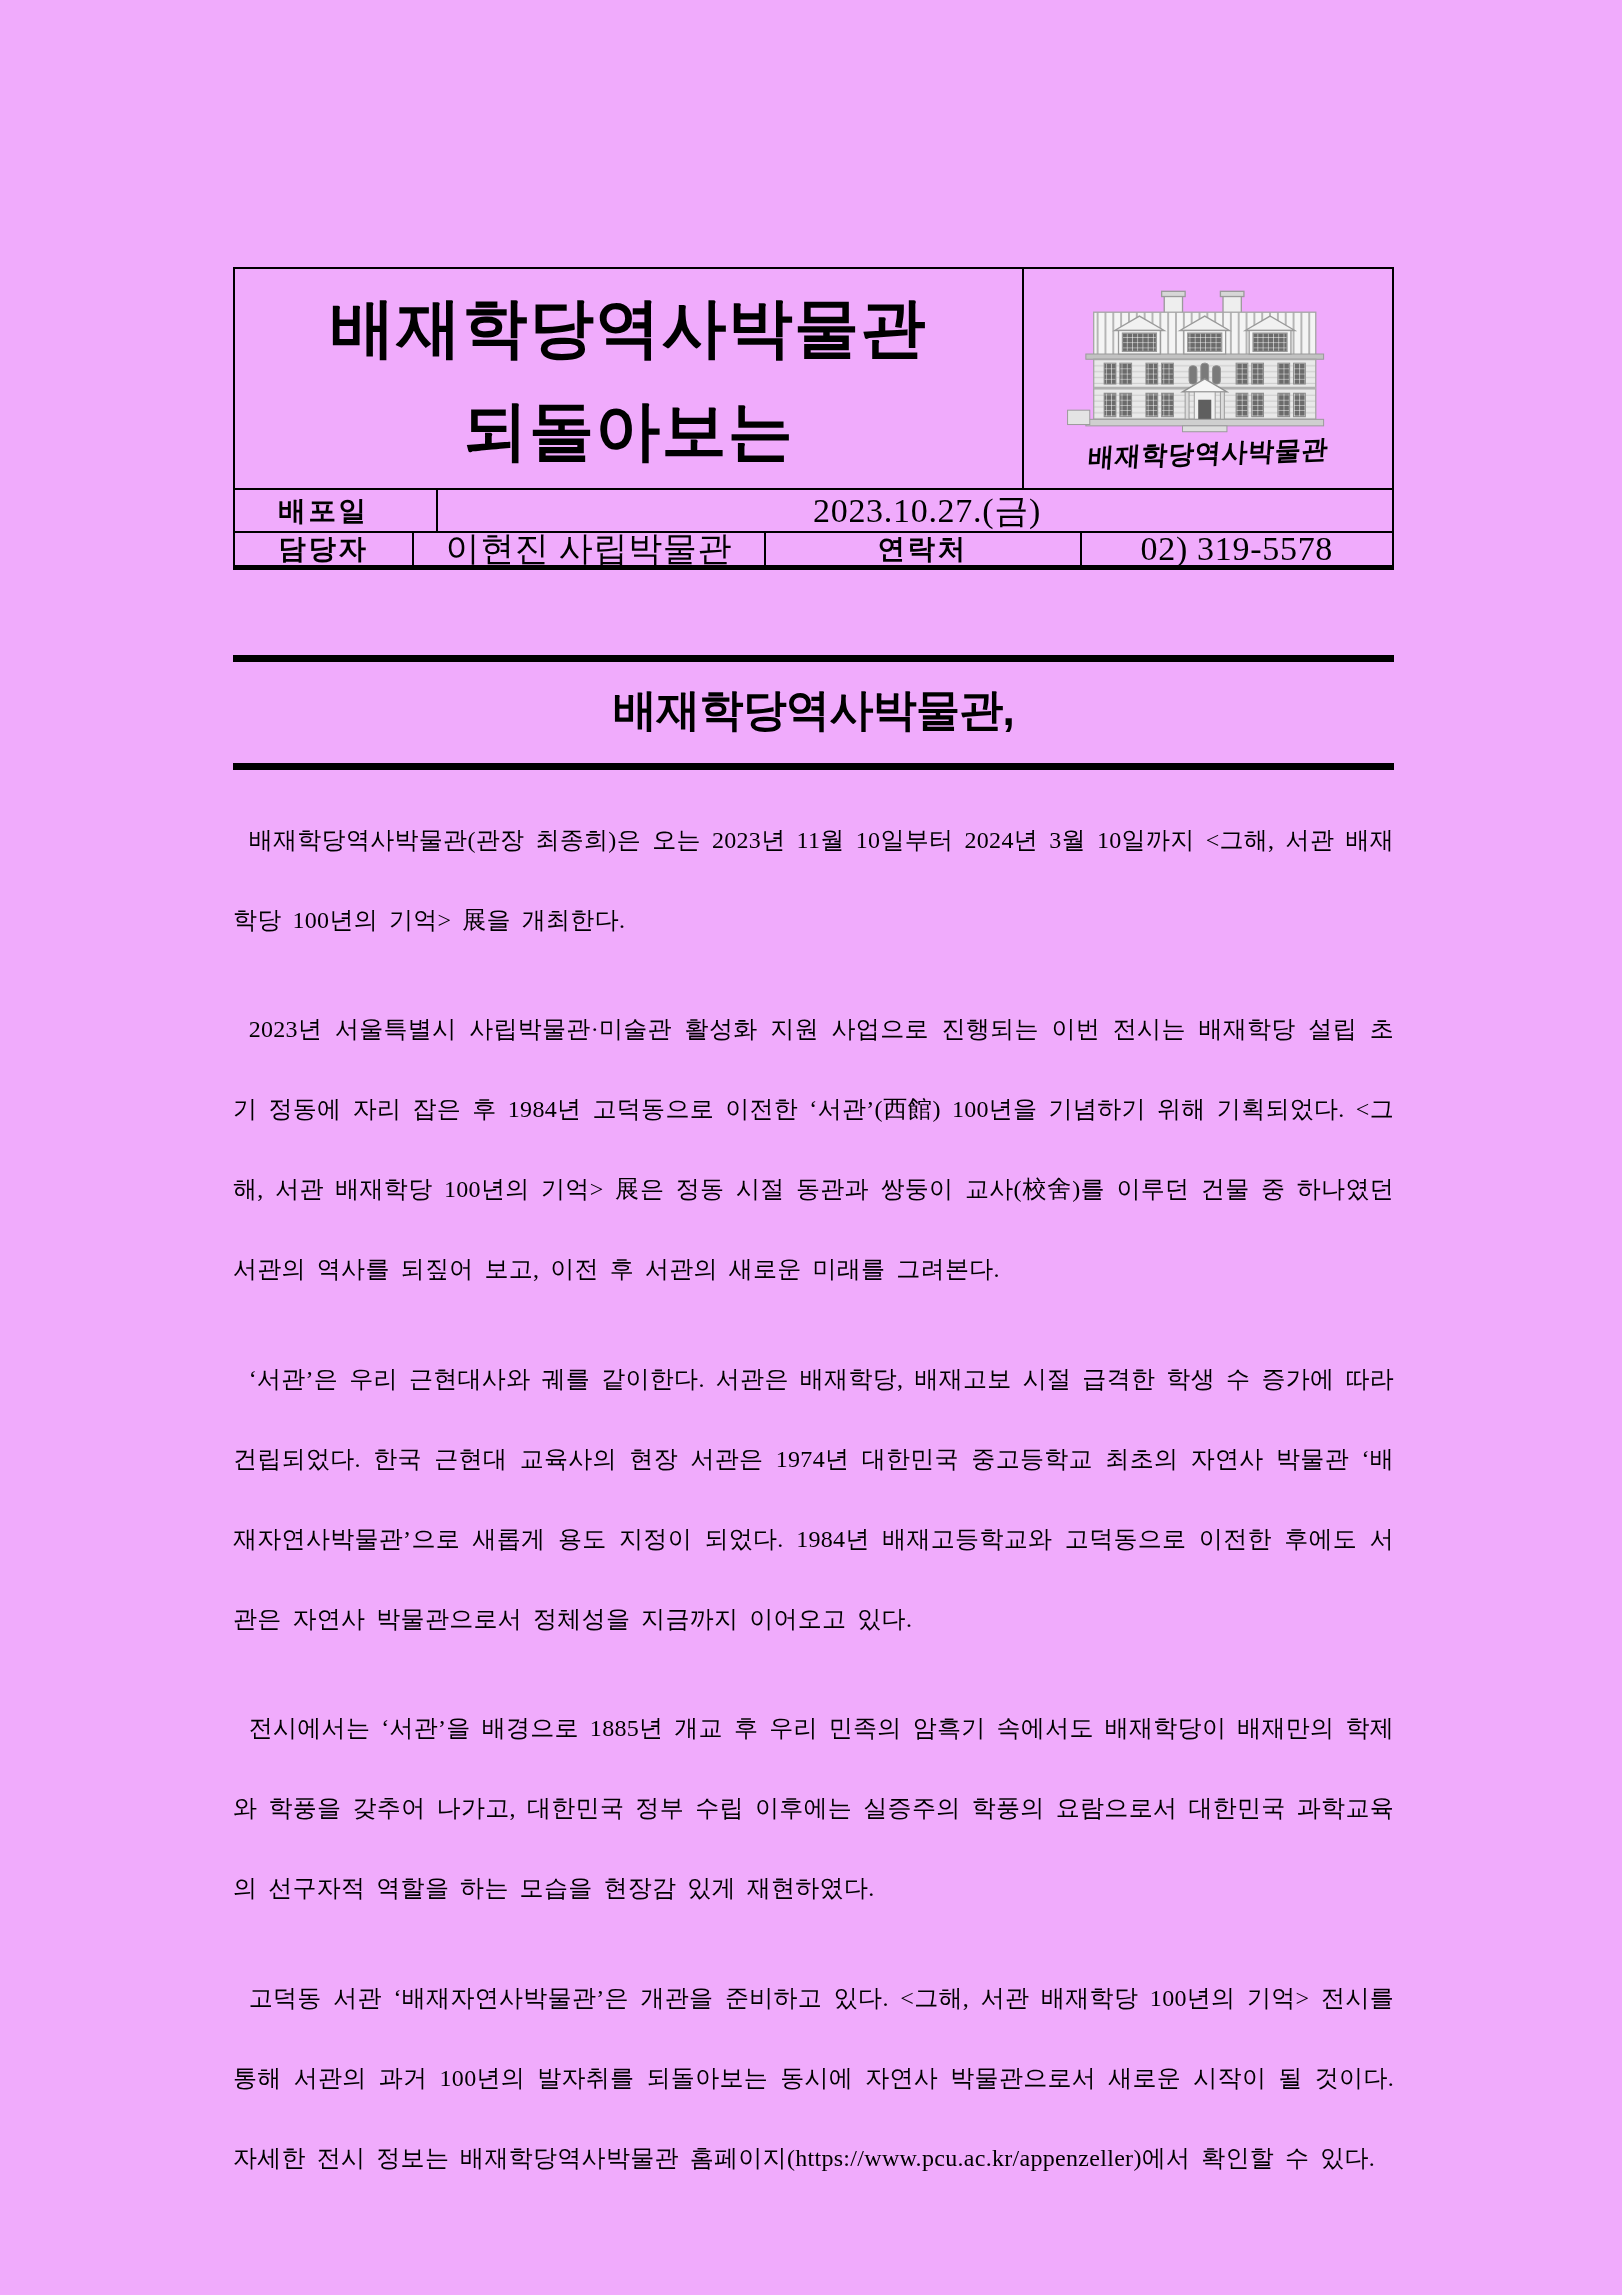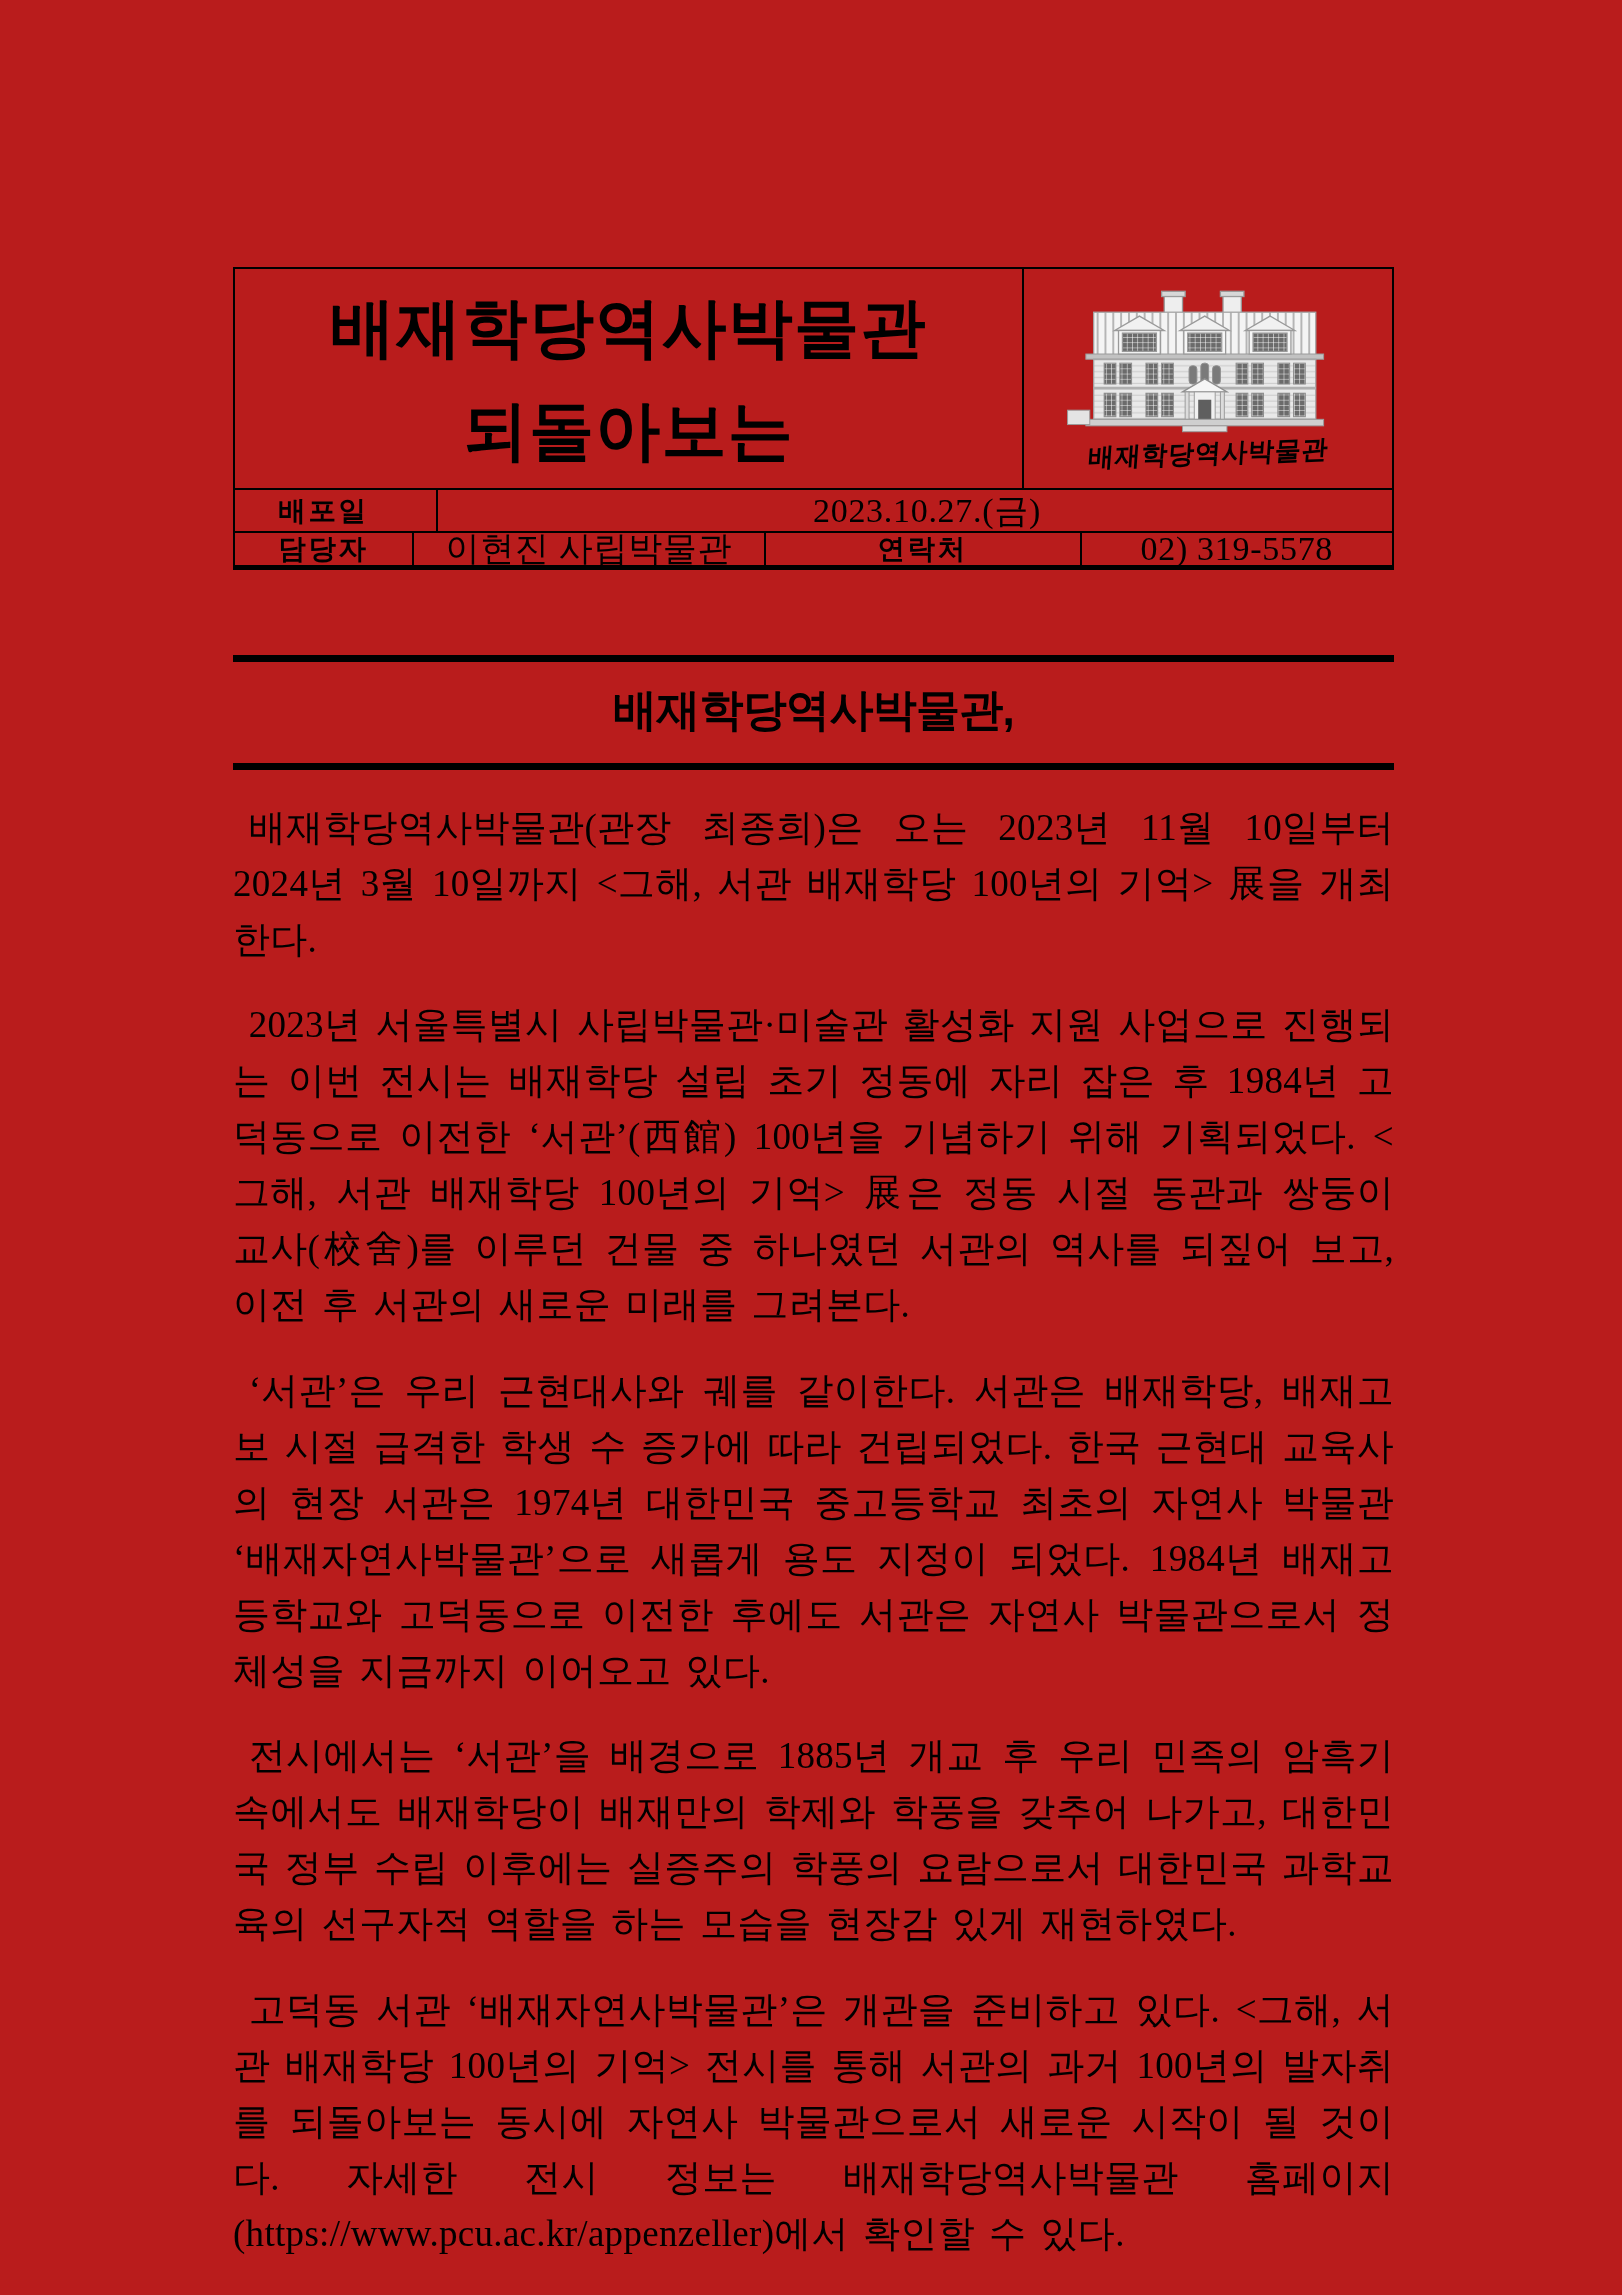--- a/index.html
+++ b/index.html
@@ -1,19 +1,19 @@
 <!DOCTYPE html>
 <html lang="ko" style="font-size:10.5px"><head>
 <meta charset="utf-8">
 <style>
   html,body{margin:0;padding:0;background:#888;}
   .page{
     position:relative;
     width:1623px;height:2295px;
-    background:#b91c1c;
+    background:#f0abfc;
     font-family:"Liberation Serif","DejaVu Serif",serif;
     color:#000;
     overflow:hidden;
   }
   .content{position:absolute;left:233px;top:267px;width:1161px;}
 
   
   .header-box{border:2.6px solid #000;border-bottom:5.2px solid #000;}
   .hrow{display:grid;}
   .row1{grid-template-columns:68% 32%;height:219px;border-bottom:2px solid #000;}
@@ -39,21 +39,21 @@
   .headline-line{
     font-family:"Liberation Sans","DejaVu Sans",sans-serif;
     font-size:44px;font-weight:bold;letter-spacing:-0.7px;
     line-height:68px;white-space:nowrap;
   }
 
   
   .body-text{margin-top:30px;}
   .body-text p{
     margin:0 0 29.4px 0;
-    font-size:37px;line-height:56px;
+    font-size:24px;line-height:80px;
     text-align:justify;text-indent:15.7px;
     word-spacing:4.6px;letter-spacing:0.3px;
   }
 
   
   .logo-art{display:block;}
 </style>
 </head>
 <body>
 

